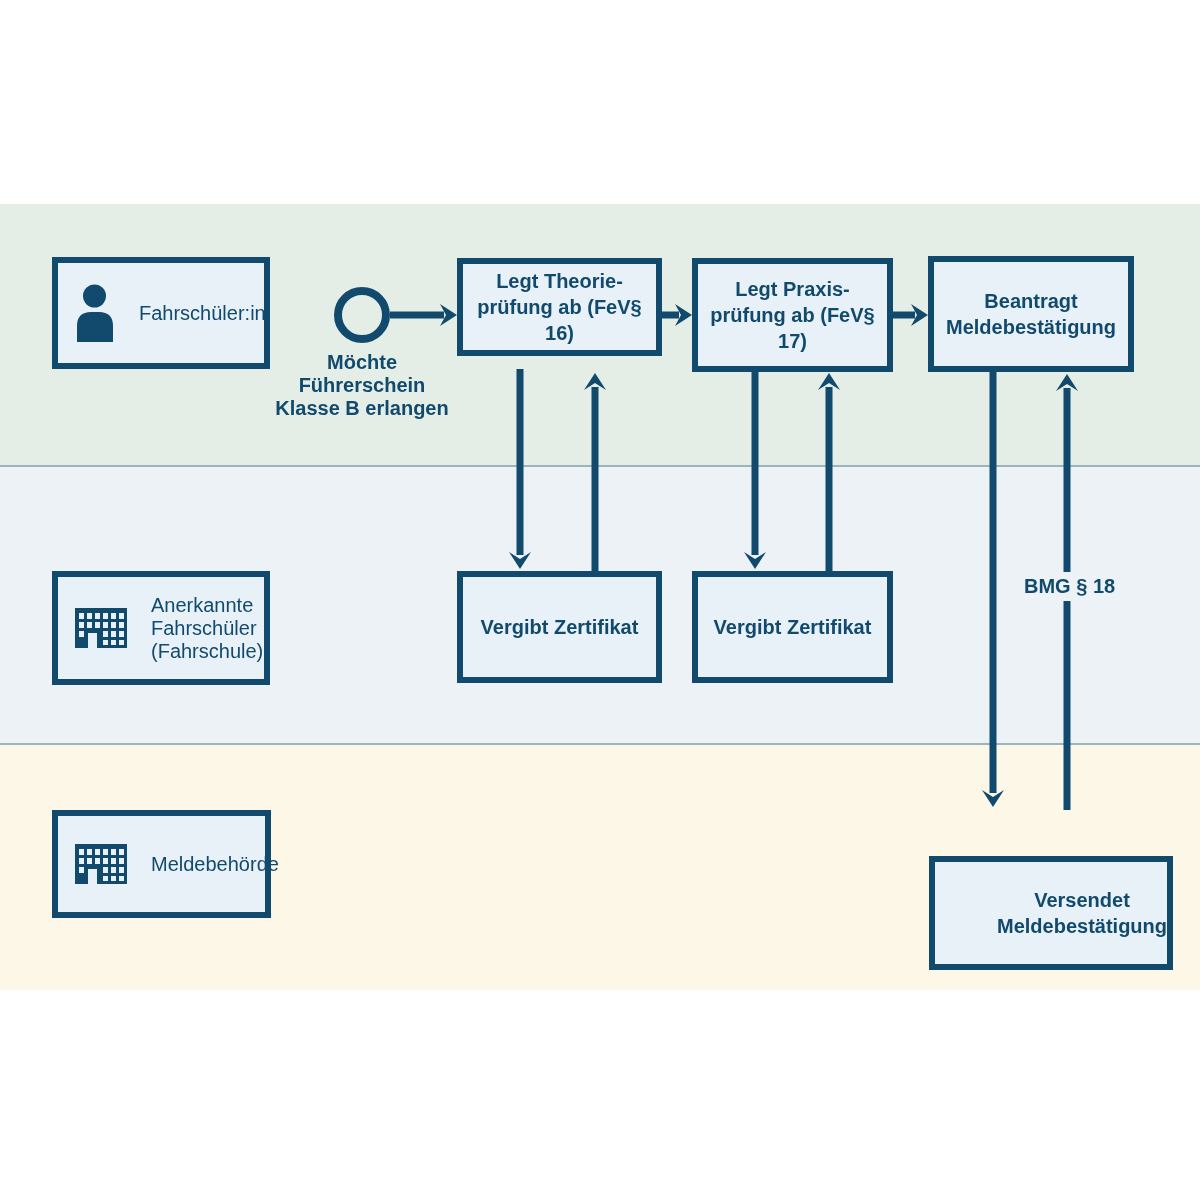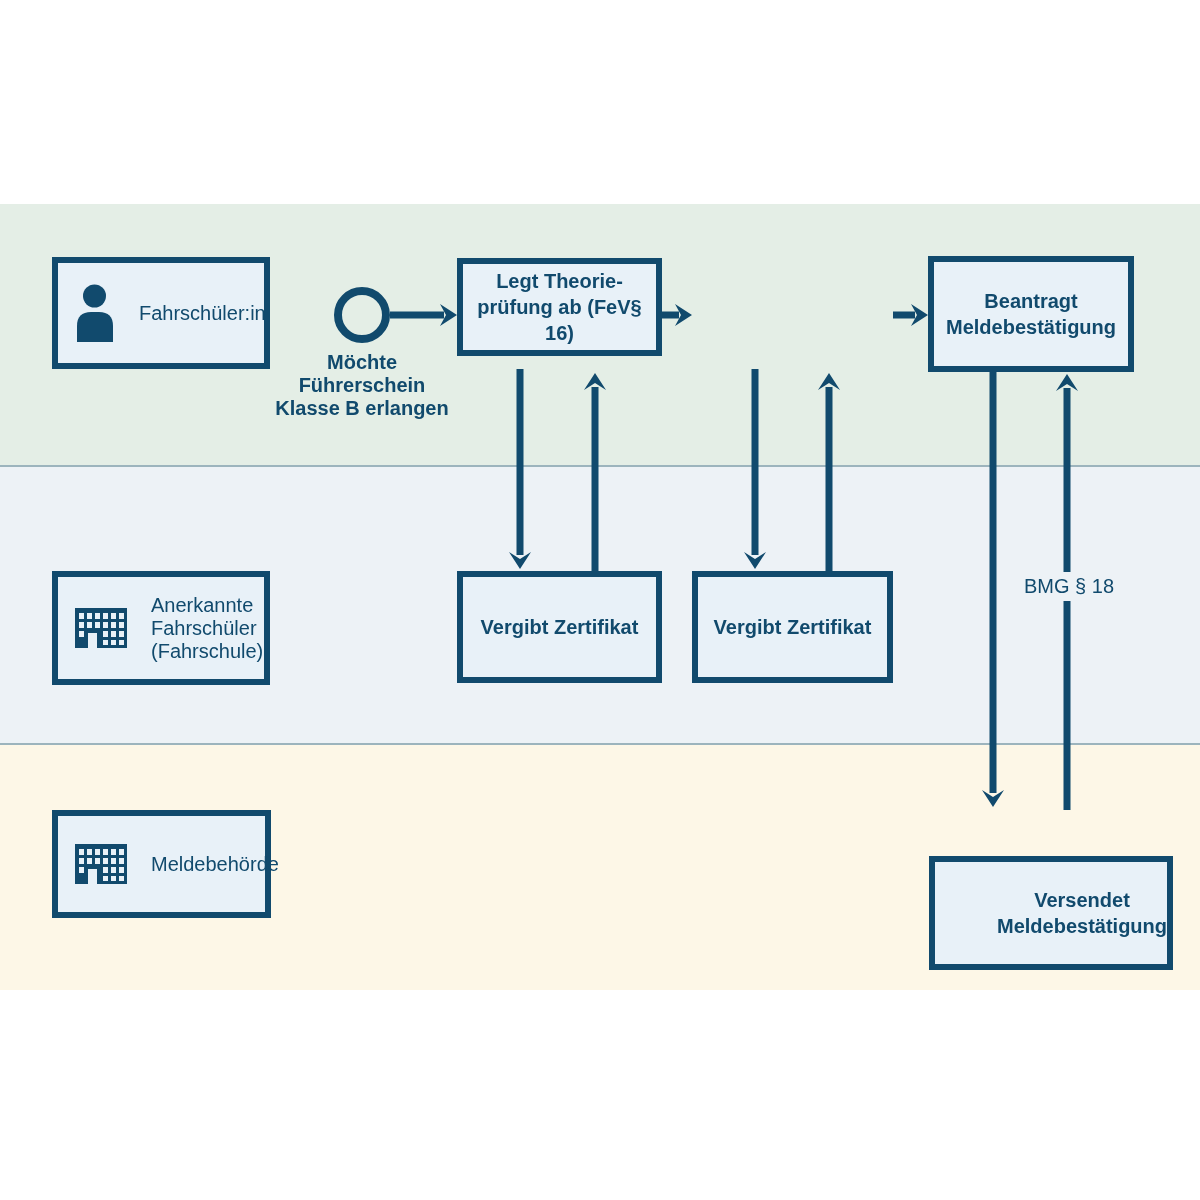--- a/index.html
+++ b/index.html
@@ -38,21 +38,21 @@
   .box-send{left:929px;top:856px;width:244px;height:114px;justify-content:flex-end;}
 
   .start-label{
     position:absolute;left:262px;top:351px;width:200px;z-index:3;
     text-align:center;font-weight:bold;font-size:20px;line-height:23px;
   }
   .start-label span{display:block;}
 
   .bmg-label{
     position:absolute;left:1016px;top:572px;z-index:4;background:#edf2f6;
-    padding:3px 8px;font-weight:normal;font-size:20px;
+    padding:3px 8px;font-weight:bold;font-size:20px;
   }
 </style>
 </head>
 <body>
 
 <div class="canvas">
 
   <div class="lane lane-student"></div>
   <div class="lane lane-testcenter"></div>
   <div class="lane lane-registration"></div>
@@ -173,20 +173,26 @@
     <span>Klasse B erlangen</span>
   </div>
 
   <div class="process-box box-theory">
     <div>
       <span class="pline">Legt Theorie-</span>
       <span class="pline">prüfung ab (FeV§ 16)</span>
     </div>
   </div>
 
+  <div class="process-box box-practice">
+    <div>
+      <span class="pline">Legt Praxis-</span>
+      <span class="pline">prüfung ab (FeV§ 17)</span>
+    </div>
+  </div>
 
   <div class="process-box box-request">
     <div>
       <span class="pline">Beantragt</span>
       <span class="pline">Meldebestätigung</span>
     </div>
   </div>
 
   <div class="process-box box-cert-theory">
     <div>

